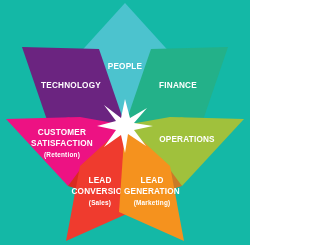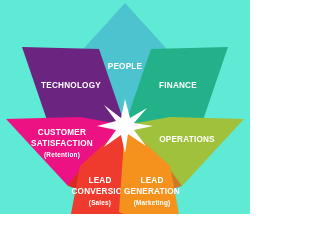--- a/index.html
+++ b/index.html
@@ -3,22 +3,22 @@
 <meta charset="utf-8">
 <style>
   html, body {
     margin: 0;
     padding: 0;
     background: #ffffff;
   }
   #stage {
     position: relative;
     width: 250px;
-    height: 214px;
-    background: #5eead4;
+    height: 245px;
+    background: #14b8a6;
     overflow: hidden;
     font-family: "Liberation Sans", sans-serif;
   }
   #diagram-svg {
     position: absolute;
     left: 0;
     top: 0;
     width: 250px;
     height: 245px;
     display: block;

